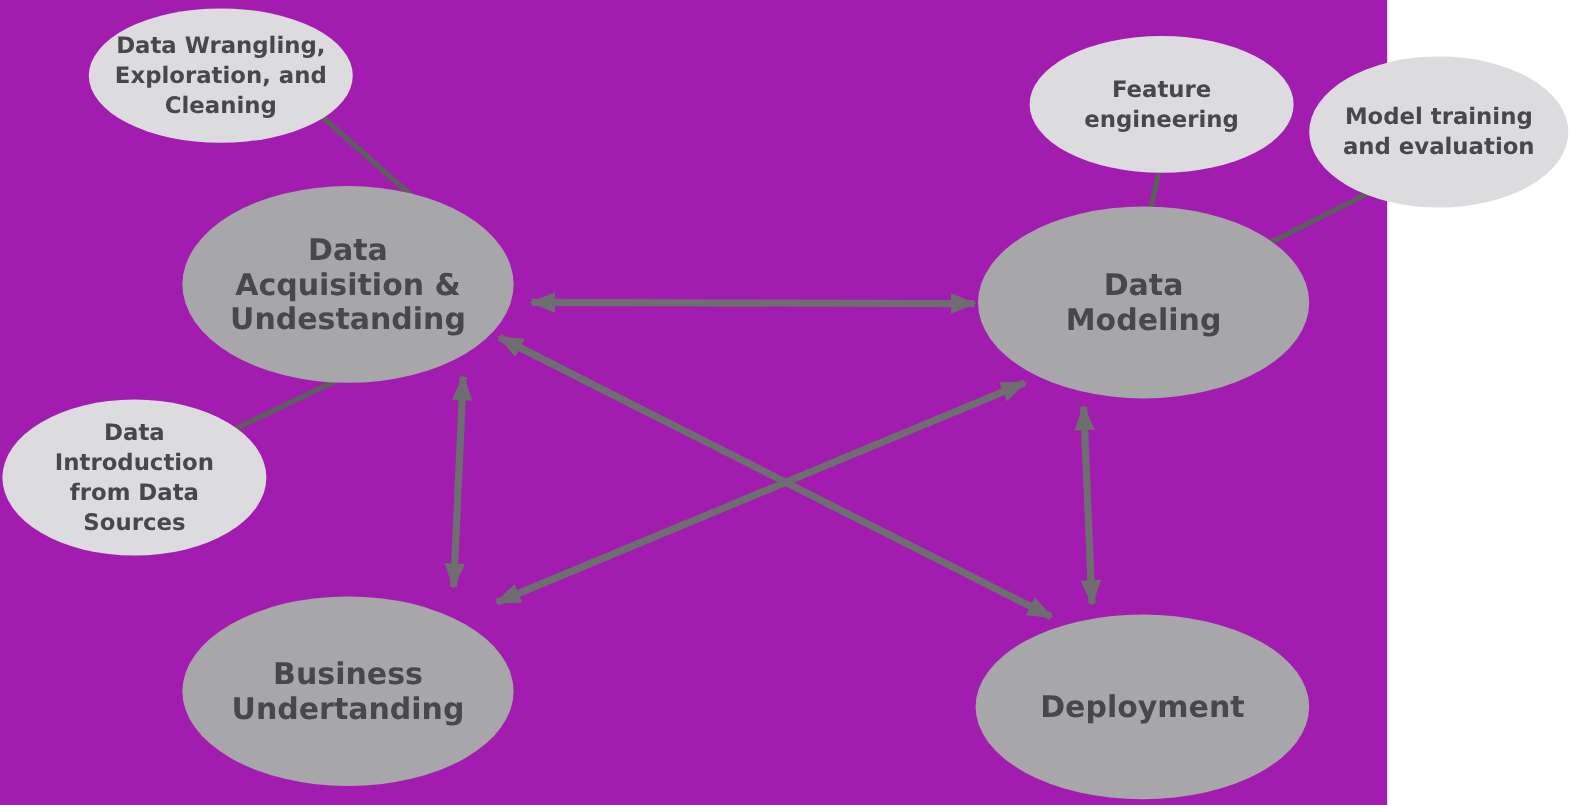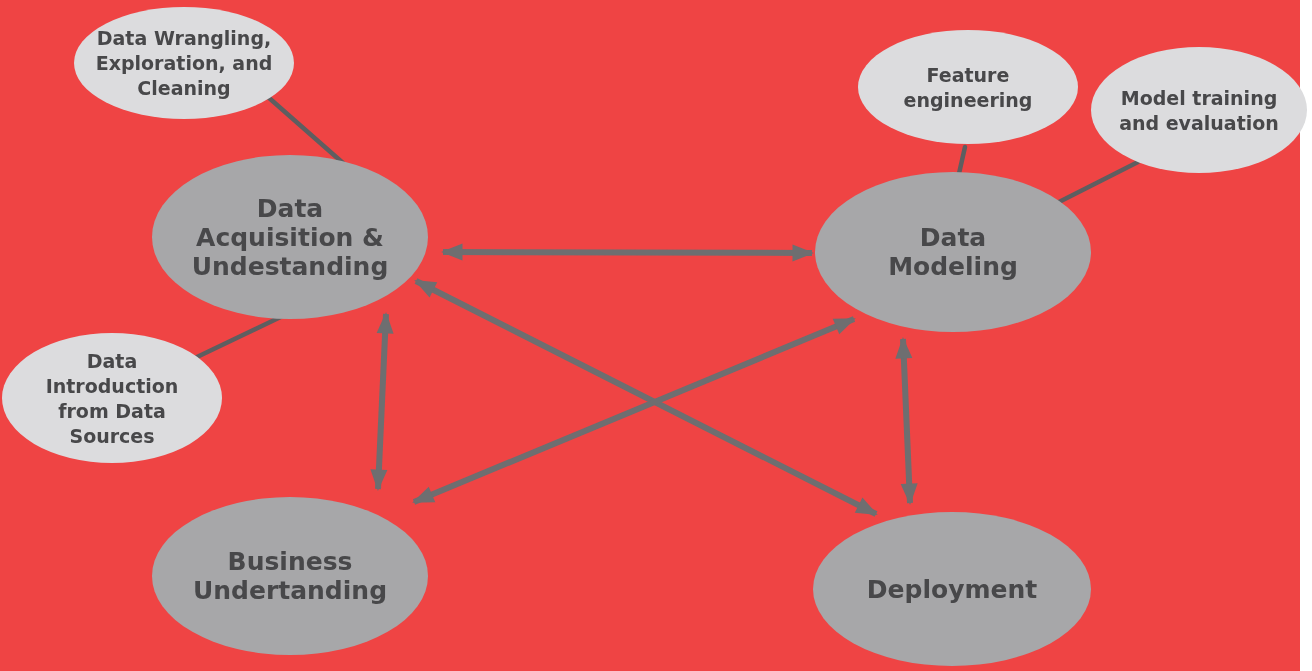--- a/index.html
+++ b/index.html
@@ -6,23 +6,23 @@
     margin: 0;
     padding: 0;
     background: #ffffff;
     width: 1312px;
     height: 671px;
     overflow: hidden;
     font-family: "DejaVu Sans", "Liberation Sans", sans-serif;
   }
   .stage {
     position: relative;
-    width: 1300px;
+    width: 1156px;
     height: 671px;
-    background: #ef4444;
+    background: #a21caf;
   }
   svg { display: block; }
   text {
     font-family: "DejaVu Sans", "Liberation Sans", sans-serif;
     font-weight: bold;
   }
 </style>
 </head>
 <body>
 

